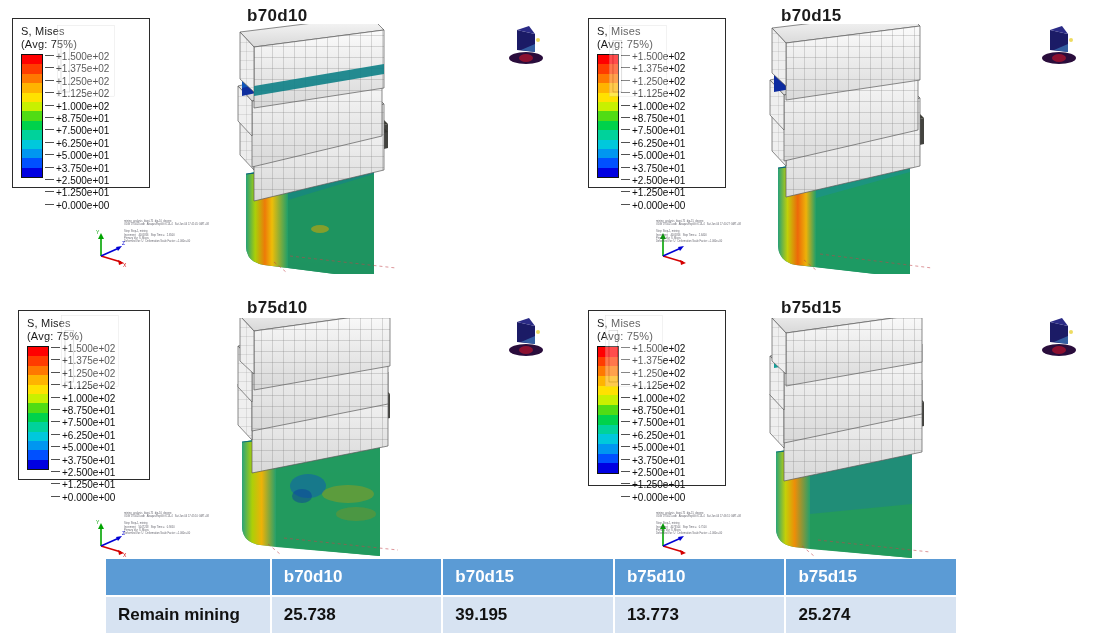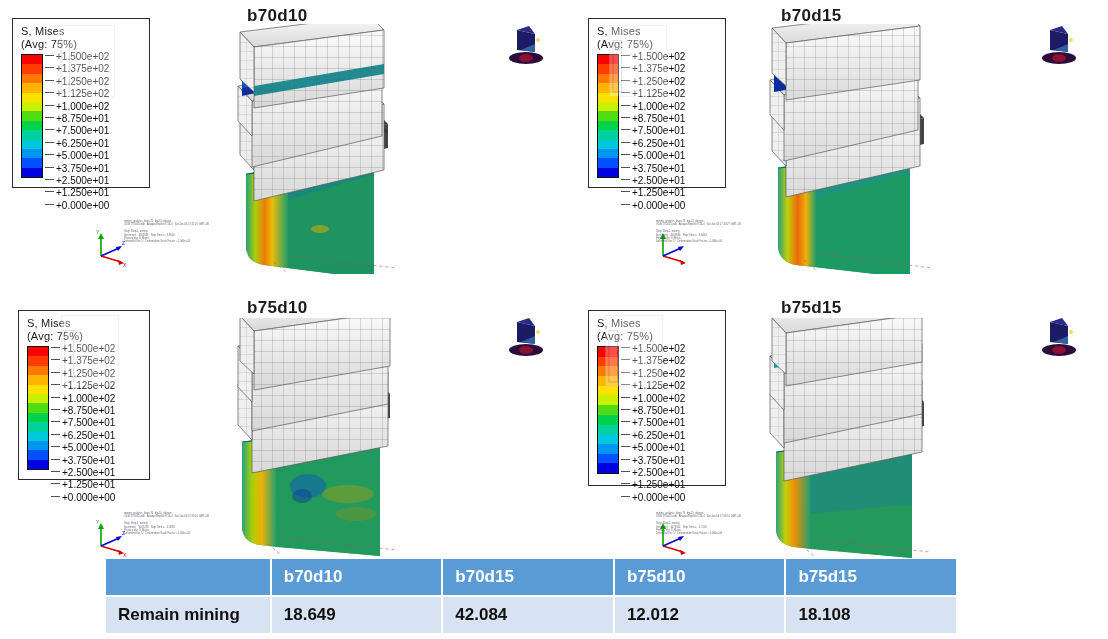--- a/index.html
+++ b/index.html
@@ -748,19 +748,19 @@
       <th class="corner" style="width:166px;"></th>
       <th style="width:172px;">b70d10</th>
       <th style="width:172px;">b70d15</th>
       <th style="width:172px;">b75d10</th>
       <th style="width:172px;">b75d15</th>
     </tr>
   </thead>
   <tbody>
     <tr>
       <td>Remain mining</td>
-      <td>18.649</td>
-      <td>42.084</td>
-      <td>12.012</td>
-      <td>18.108</td>
+      <td>25.738</td>
+      <td>39.195</td>
+      <td>13.773</td>
+      <td>25.274</td>
     </tr>
   </tbody>
 </table>
 
 </body></html>

